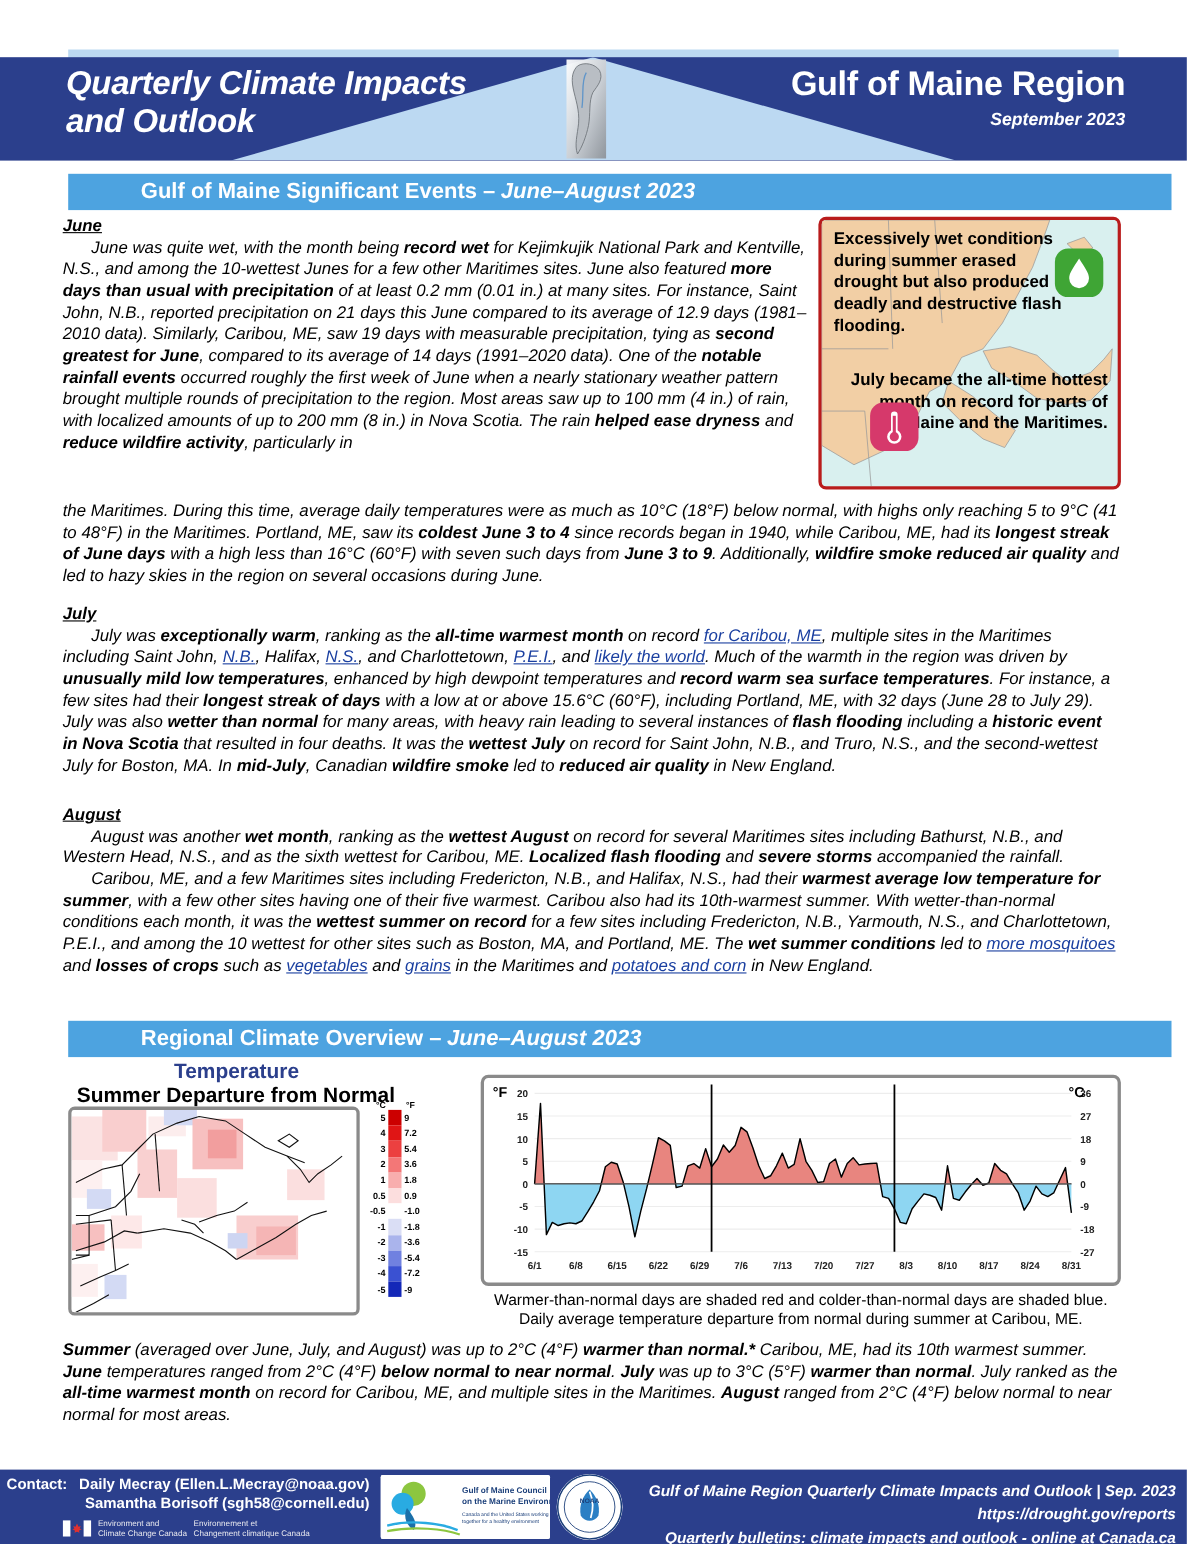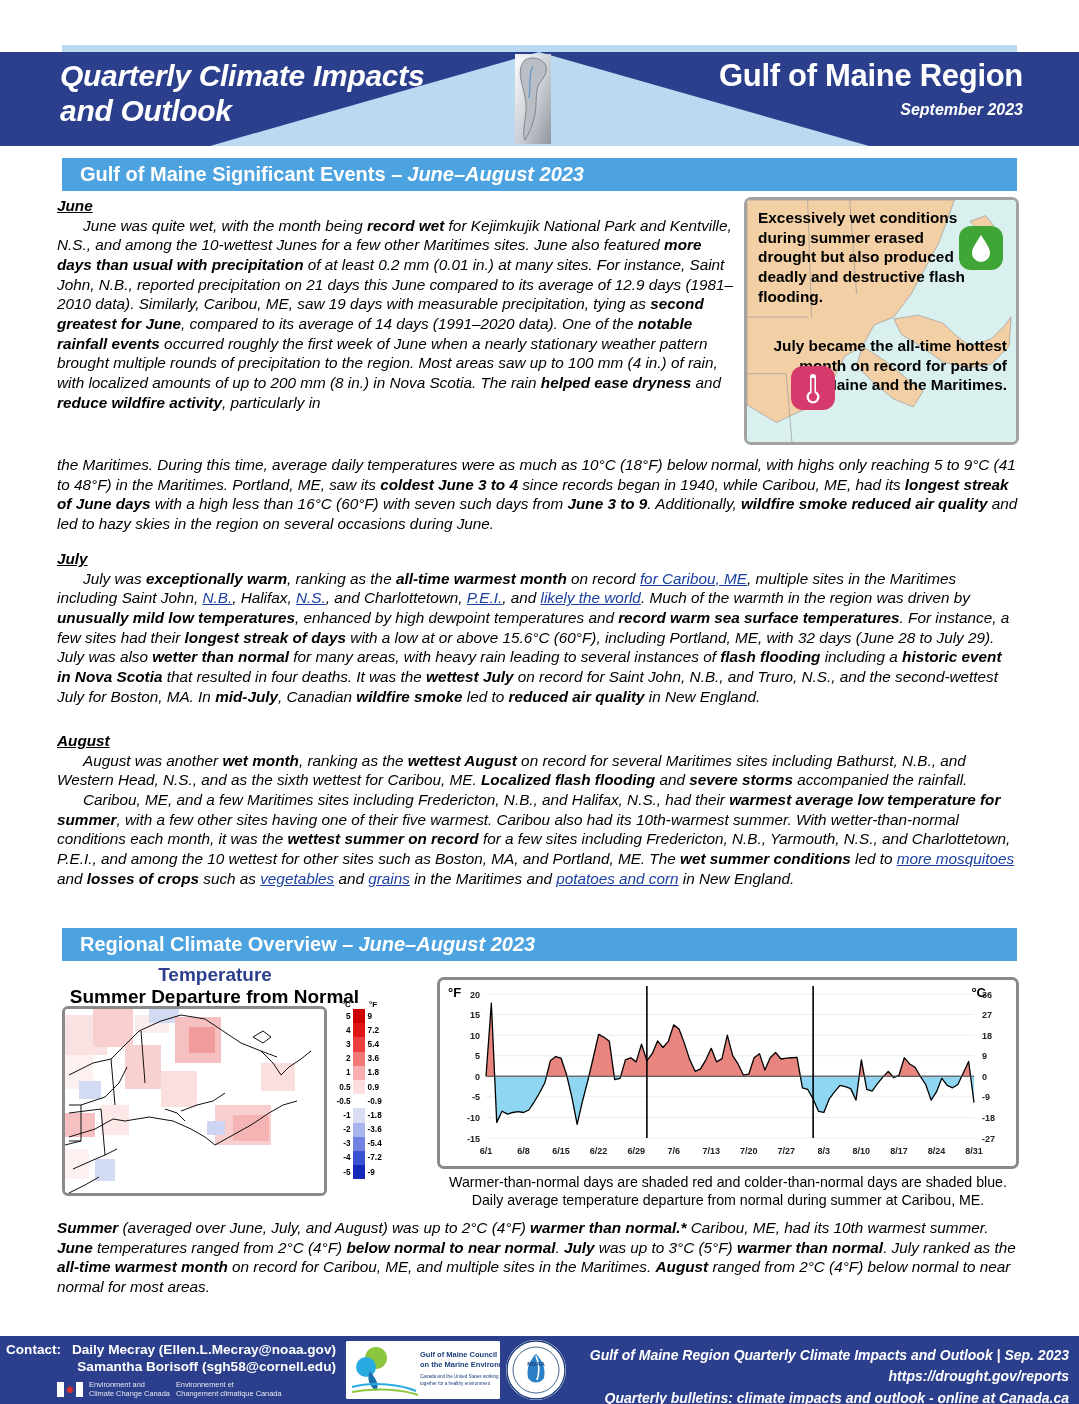--- a/index.html
+++ b/index.html
@@ -24,21 +24,21 @@
   .hdr-right{position:absolute;right:56px;top:58px;text-align:right;z-index:5;}
   .hdr-region{font-weight:bold;font-size:31px;color:#ffffff;letter-spacing:-0.3px;}
   .hdr-date{font-weight:bold;font-style:italic;font-size:16px;color:#ffffff;margin-top:7px;}
   .hdr-logo{position:absolute;left:495px;top:52px;width:70px;height:94px;z-index:4;}
 
   
   .secbar{
     position:absolute;left:62px;width:955px;height:33px;
     background:#4da3e0;color:#fff;
     font-weight:bold;font-size:20px;
-    display:flex;align-items:center;
+    display:flex;align-items:center;padding-left:48px;
   }
   .secbar .lbl{padding-left:18px;}
   .secbar .ital{font-style:italic;font-weight:bold;padding-left:5px;text-align:center;}
   #secbar-events{top:158px;}
   #secbar-overview{top:928px;}
 
   
   .body-text{
     position:absolute;
     font-size:15.3px;line-height:1.285;text-align:left;
@@ -52,21 +52,21 @@
   a.link{color:#1a3fa0;text-decoration:underline;}
 
   #txt-june{left:57px;top:196px;width:680px;}
   #txt-june-wide{left:57px;top:455px;width:962px;}
   #txt-july{left:57px;top:549px;width:962px;}
   #txt-august{left:57px;top:731px;width:962px;}
 
   
   .callout{
     position:absolute;left:744px;top:197px;width:275px;height:248px;
-    border:3px solid #a3a3a3;border-radius:7px;
+    border:3px solid #b91c1c;border-radius:7px;
     background:#d9f0ef;overflow:hidden;
     box-sizing:border-box;
   }
   .callout-map{position:absolute;left:0;top:0;width:100%;height:100%;}
   .callout-t1{
     position:absolute;left:11px;top:8px;width:215px;
     font-weight:bold;font-size:15.4px;line-height:1.28;color:#000;z-index:3;
   }
   .callout-t2{
     position:absolute;right:9px;top:136px;width:245px;
@@ -321,21 +321,21 @@
         <span class="f">1.8</span>
       </div>
       <div class="legend-row">
         <span class="c">0.5</span>
         <span class="sw" style="background: rgb(252, 222, 222);"></span>
         <span class="f">0.9</span>
       </div>
       <div class="legend-row">
         <span class="c">-0.5</span>
         <span class="sw" style="background: rgb(255, 255, 255);"></span>
-        <span class="f">-0.9</span>
+        <span class="f">-1.0</span>
       </div>
       <div class="legend-row">
         <span class="c">-1</span>
         <span class="sw" style="background: rgb(218, 222, 245);"></span>
         <span class="f">-1.8</span>
       </div>
       <div class="legend-row">
         <span class="c">-2</span>
         <span class="sw" style="background: rgb(170, 180, 236);"></span>
         <span class="f">-3.6</span>

